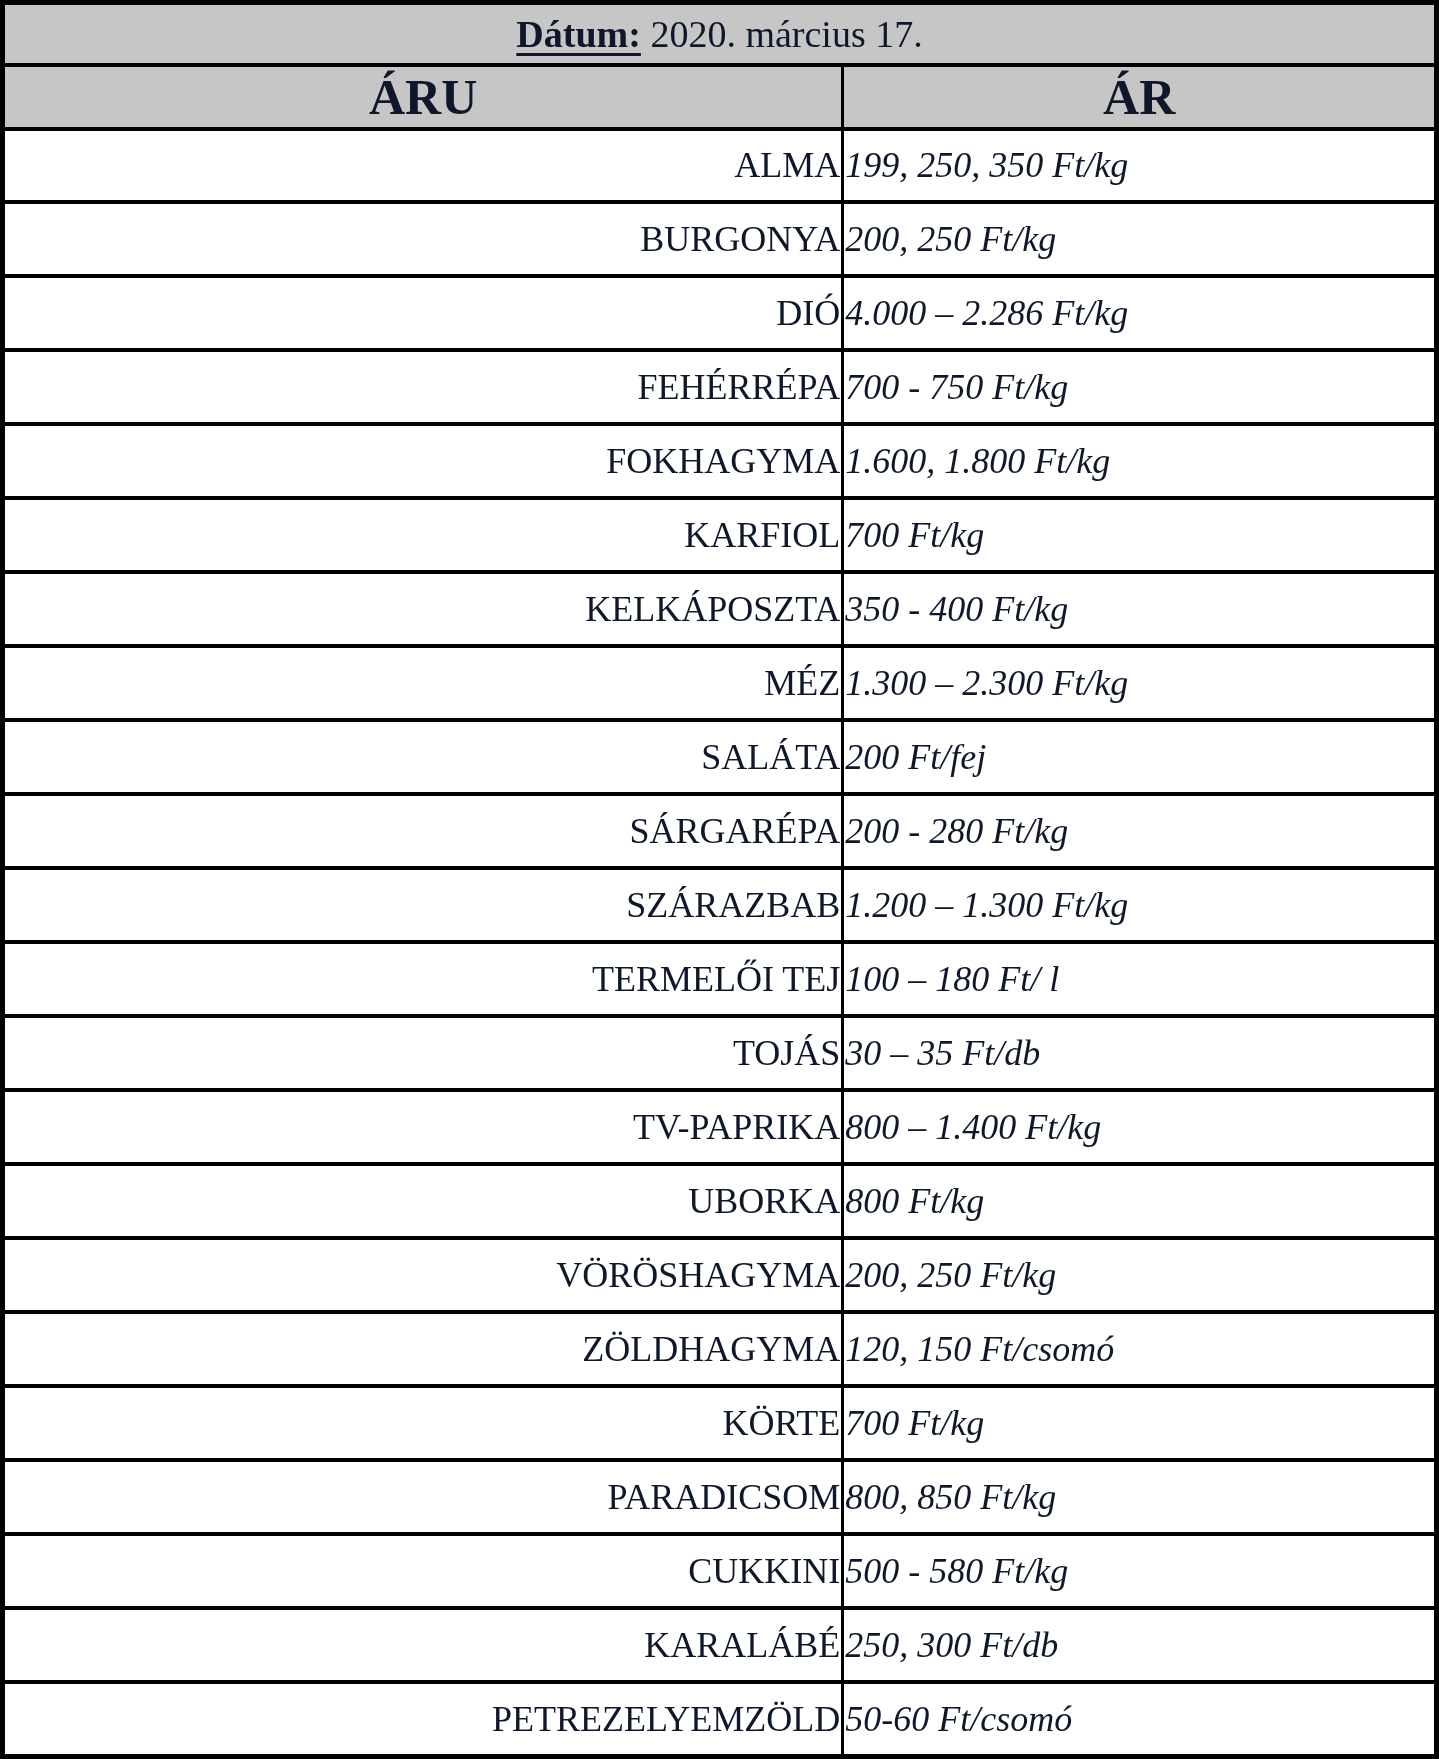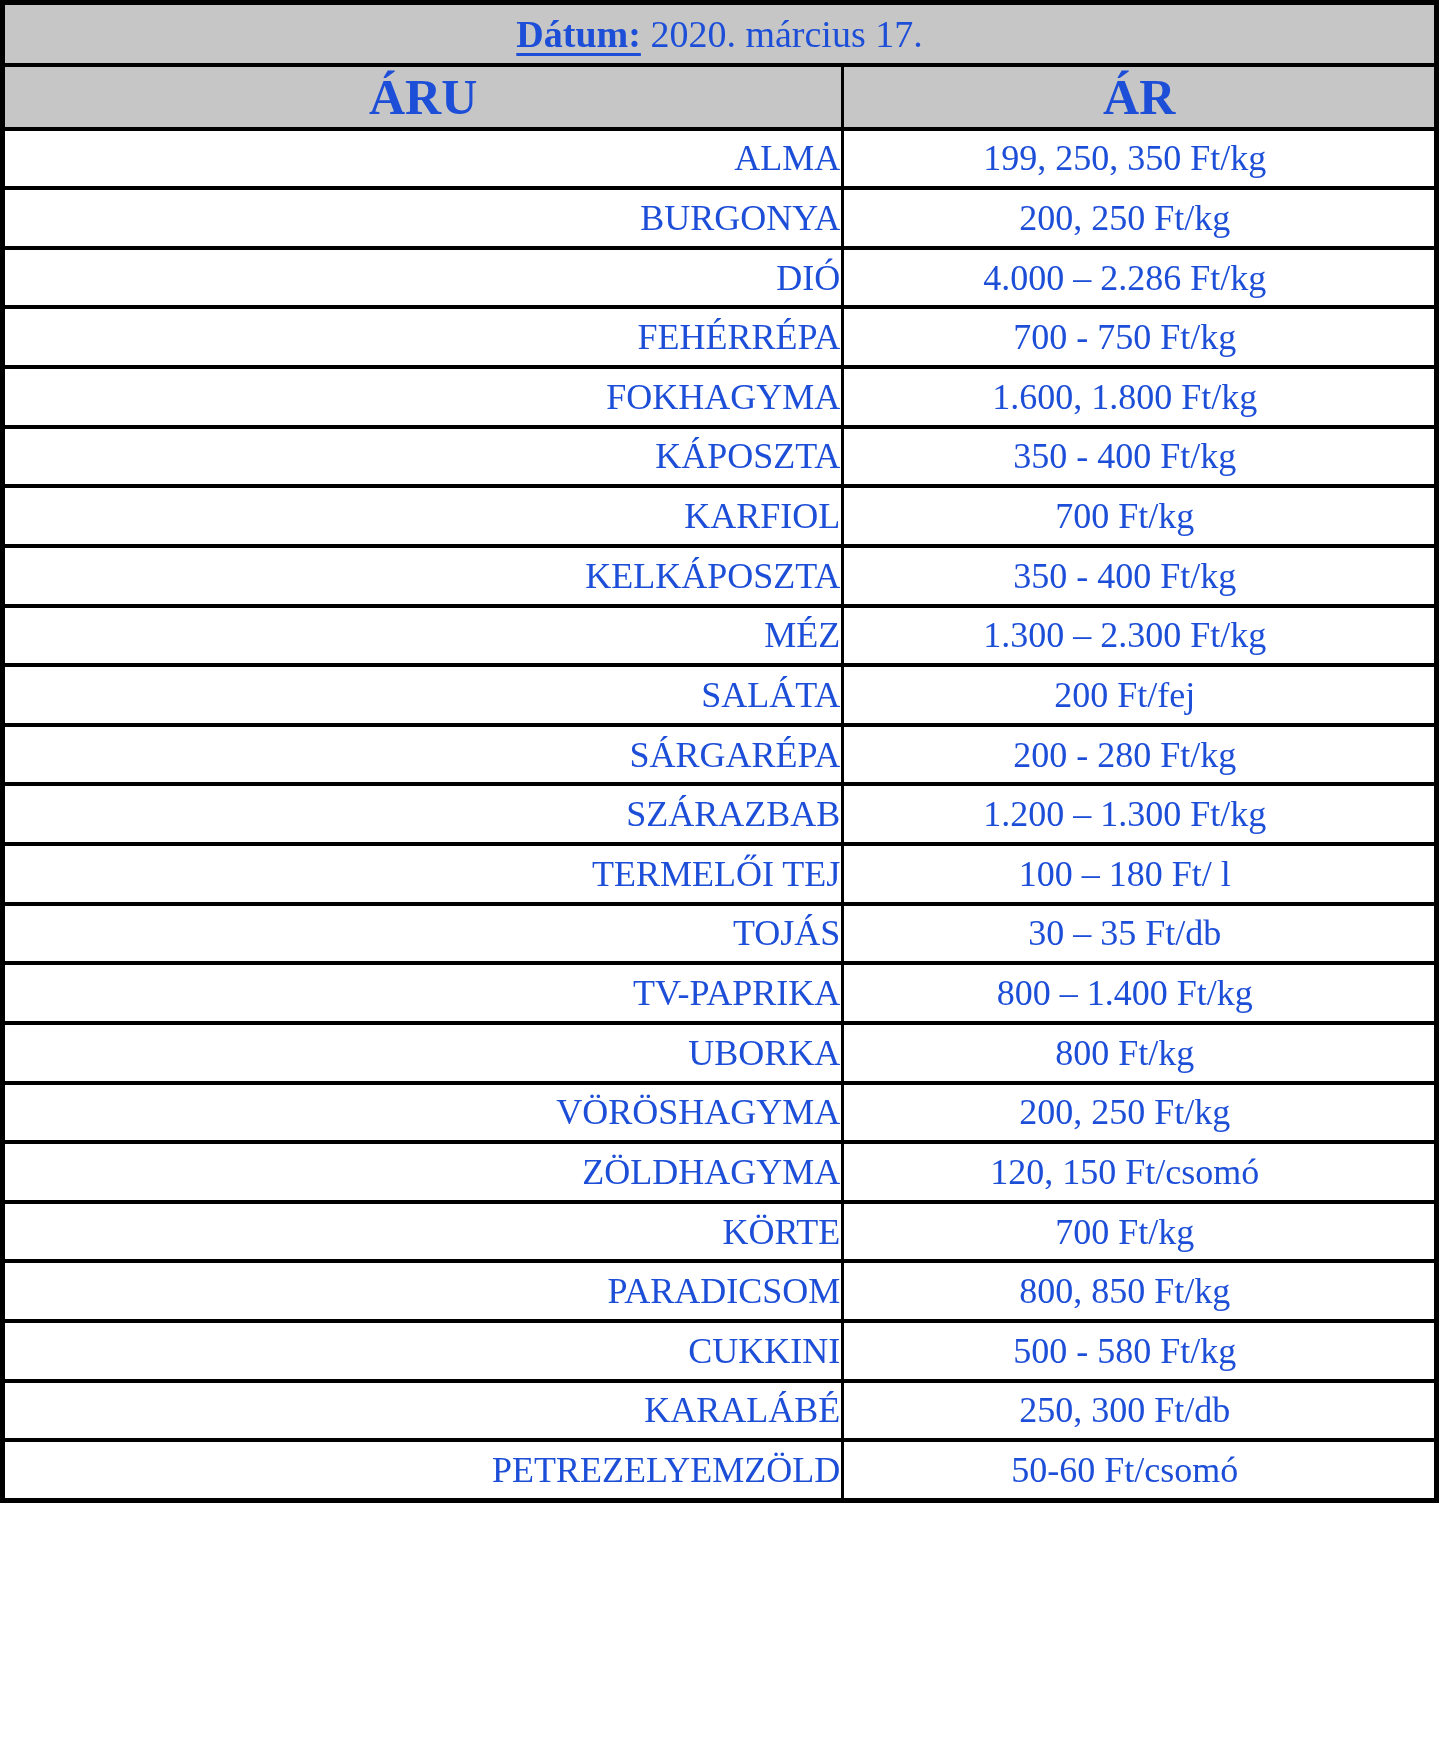--- a/index.html
+++ b/index.html
@@ -7,25 +7,25 @@
     padding: 0;
     background: #ffffff;
     width: 1439px;
     height: 1759px;
   }
   .sheet {
     position: absolute;
     left: 0;
     top: 0;
     width: 1439px;
-    height: 1503px;
+    height: 1759px;
     box-sizing: border-box;
     background: #ffffff;
     font-family: "Liberation Serif", "DejaVu Serif", serif;
-    color: #1d4ed8;
+    color: #0f172a;
   }
   table.price-table {
     width: 100%;
     height: 100%;
     border-collapse: collapse;
     table-layout: fixed;
     border: 5px solid #000000;
   }
   table.price-table td, table.price-table th {
     border-left: 3px solid #000000;
@@ -66,22 +66,23 @@
   tr.data-row { background: #ffffff; }
   tr.data-row td {
     vertical-align: middle;
     font-size: 36px;
   }
   td.item-cell {
     text-align: right;
     padding-left: 14px;
   }
   td.price-cell {
-    text-align: center;
+    text-align: left;
     padding-right: 30px;
+    font-style: italic;
   }
 </style>
 </head>
 <body>
 
 <div class="sheet">
   <table class="price-table">
     <colgroup>
       <col class="col-item">
       <col class="col-price">
@@ -115,24 +116,20 @@
   <tr class="data-row">
     <td class="item-cell">FEHÉRRÉPA</td>
     <td class="price-cell">700 - 750 Ft/kg</td>
   </tr>
 
   <tr class="data-row">
     <td class="item-cell">FOKHAGYMA</td>
     <td class="price-cell">1.600, 1.800 Ft/kg</td>
   </tr>
 
-  <tr class="data-row">
-    <td class="item-cell">KÁPOSZTA</td>
-    <td class="price-cell">350 - 400 Ft/kg</td>
-  </tr>
 
   <tr class="data-row">
     <td class="item-cell">KARFIOL</td>
     <td class="price-cell">700 Ft/kg</td>
   </tr>
 
   <tr class="data-row">
     <td class="item-cell">KELKÁPOSZTA</td>
     <td class="price-cell">350 - 400 Ft/kg</td>
   </tr>

